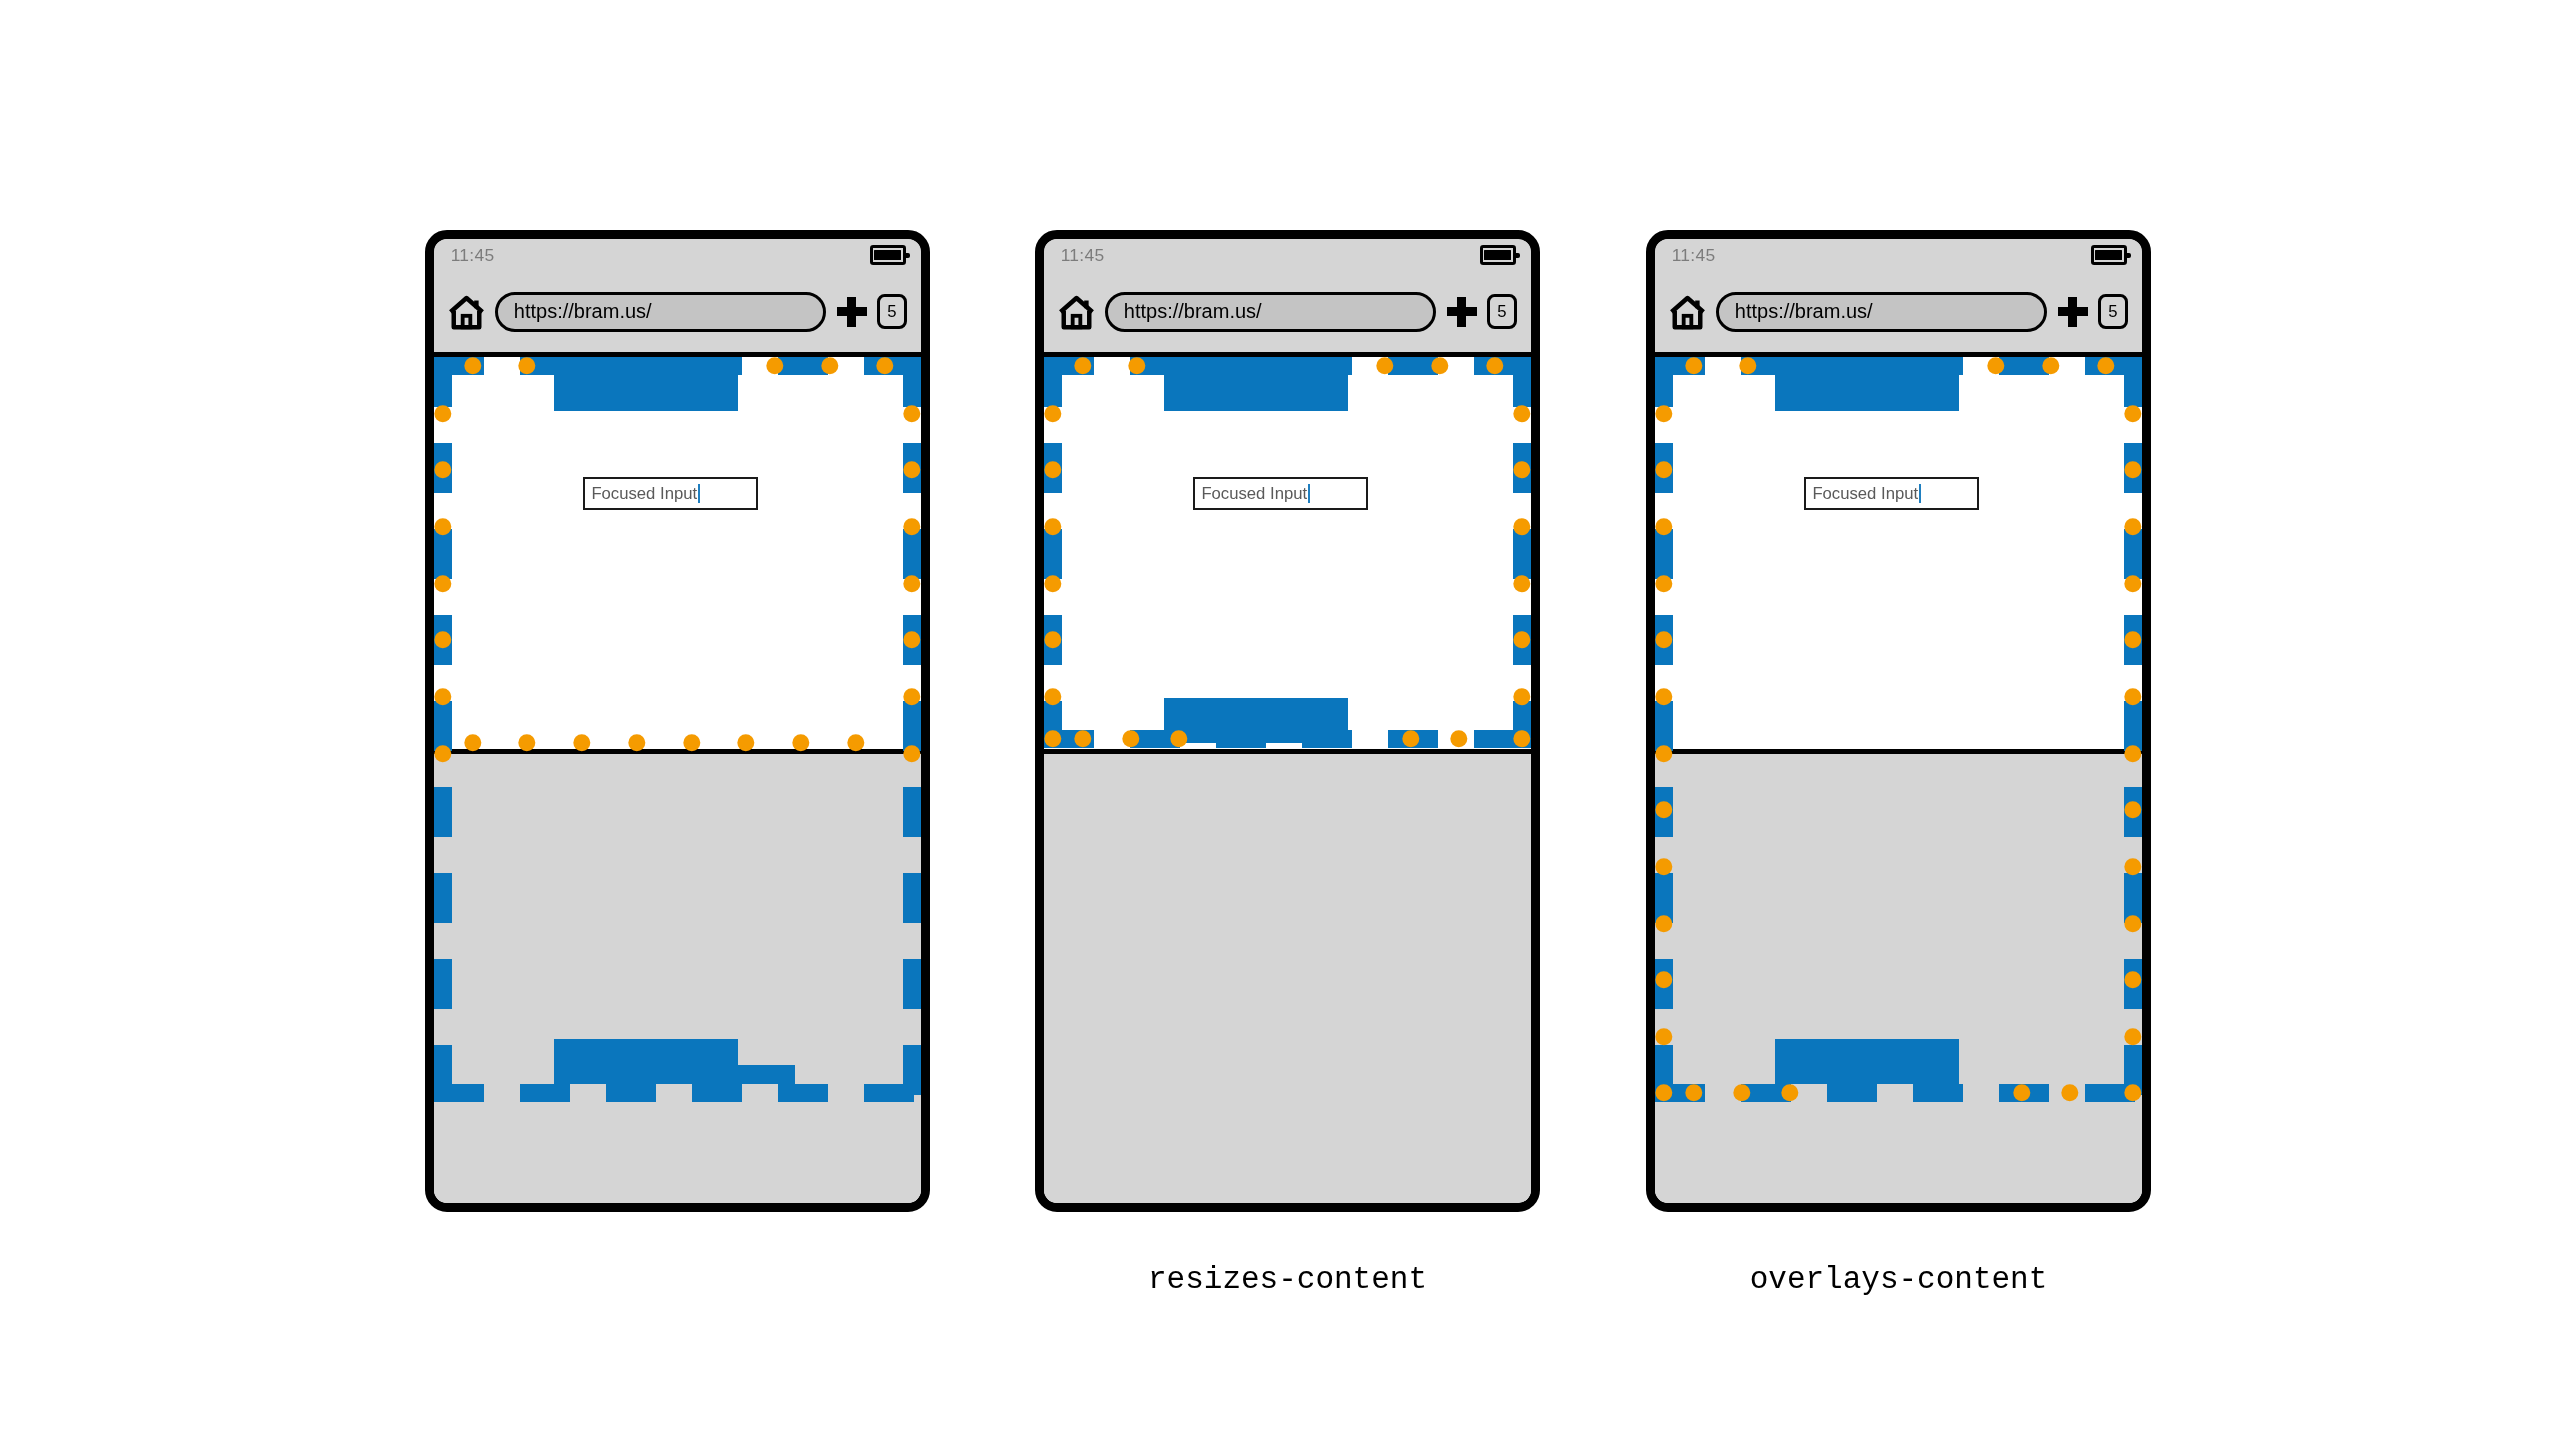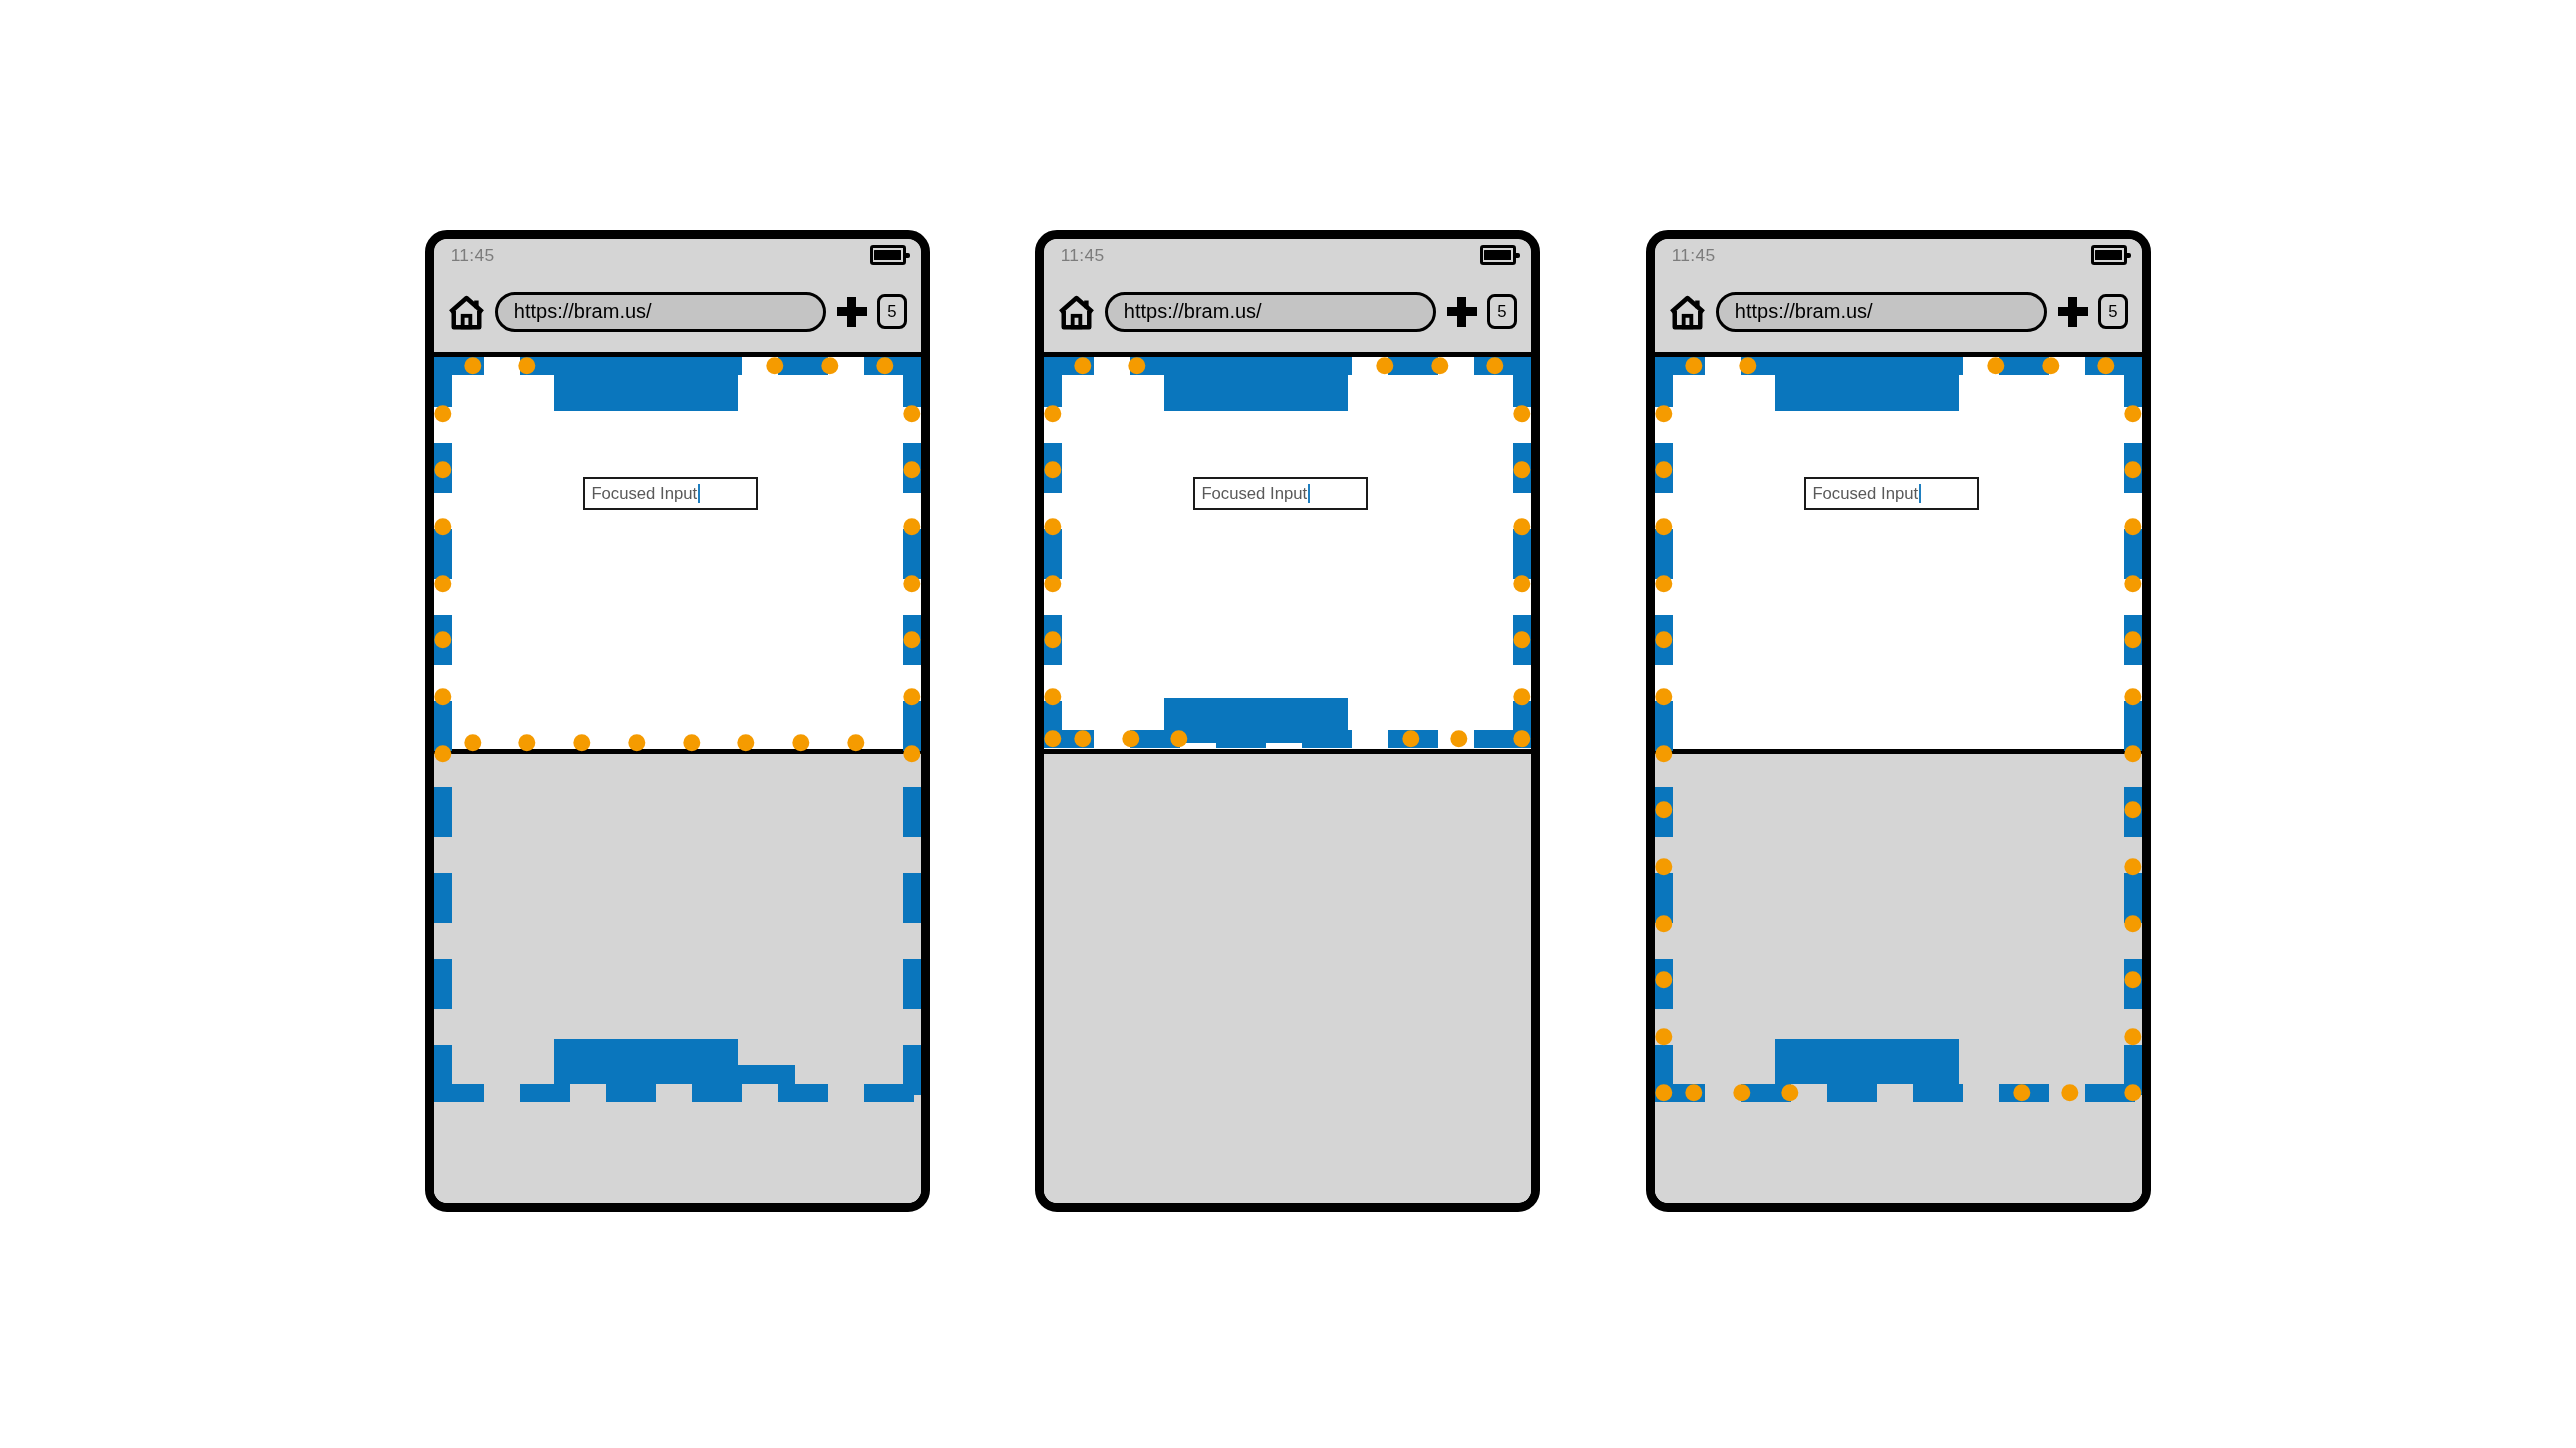--- a/index.html
+++ b/index.html
@@ -410,20 +410,21 @@
 
           <div class="dot" style="left:39px;  top:382px;"></div>
           <div class="dot" style="left:87px; top:382px;"></div>
           <div class="dot" style="left:135px; top:382px;"></div>
           <div class="dot" style="left:367px; top:382px;"></div>
           <div class="dot" style="left:415px; top:382px;"></div>
         </div>
       </div>
     </div>
   </div>
+  <div class="caption" style="left:1035px; top:1262px;">resizes-content</div>
 
   <div class="phone" style="left:1646px; top:230px;">
     <div class="phone-inner">
 
       <div class="chrome">
         <div class="statusbar">
           <div class="clock">11:45</div>
           <div class="battery"></div>
         </div>
         <div class="toolbar">
@@ -501,15 +502,16 @@
 
           <div class="dot" style="left:39px;  top:736px;"></div>
           <div class="dot" style="left:87px; top:736px;"></div>
           <div class="dot" style="left:135px; top:736px;"></div>
           <div class="dot" style="left:367px; top:736px;"></div>
           <div class="dot" style="left:415px; top:736px;"></div>
         </div>
       </div>
     </div>
   </div>
+  <div class="caption" style="left:1646px; top:1262px;">overlays-content</div>
 
 </div>
 
 
 </body></html>

